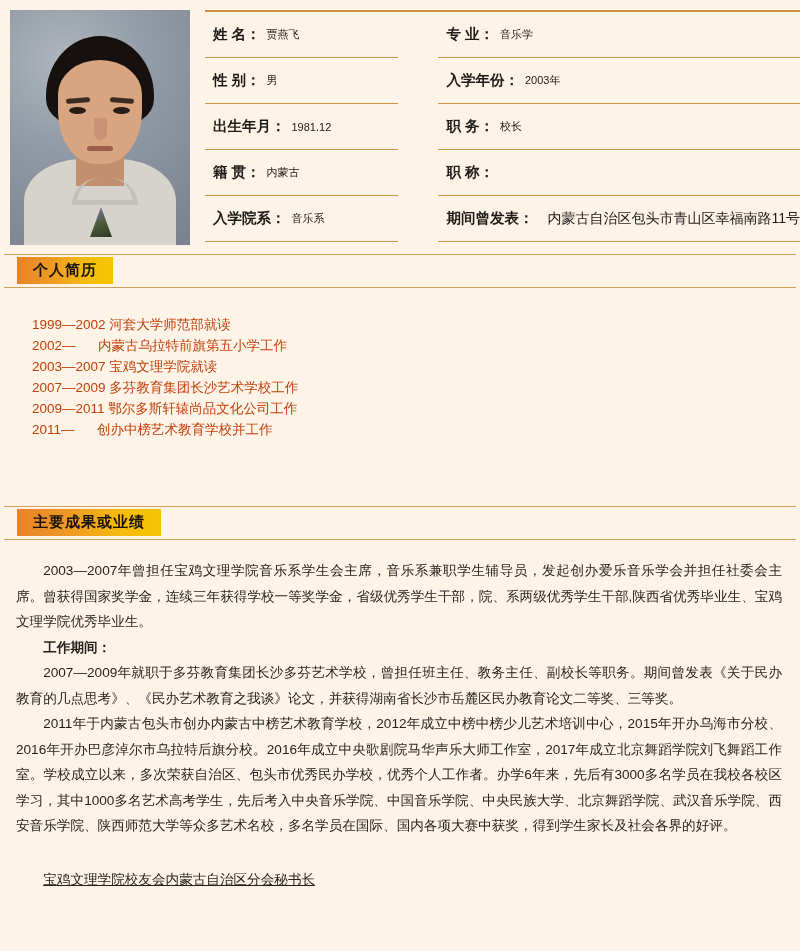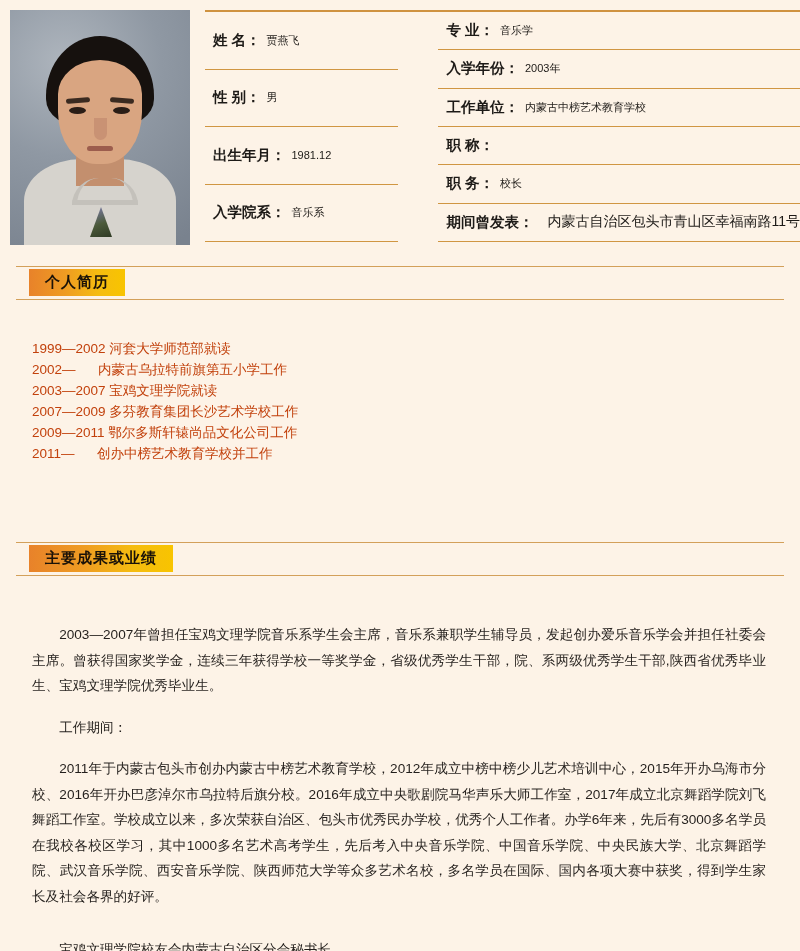--- a/index.html
+++ b/index.html
@@ -171,21 +171,21 @@
     color: #1d1a17;
   }
   .info-value.narrow { font-size: 14px; margin-left: 4px; padding-left: 10px; }
 
   
   .section-head {
     position: relative;
     height: 34px;
     border-top: 1.5px solid #d3a05a;
     border-bottom: 1.5px solid #d3a05a;
-    margin: 16px;
+    margin: 4px;
     box-sizing: border-box;
     padding-left: 21px;
   }
   .badge {
     position: absolute;
     left: 13px;
     top: 2px;
     height: 27px;
     display: flex;
     align-items: center;
@@ -210,24 +210,24 @@
   .resume-item { white-space: pre; }
 
   .achieve-body {
     padding: 14px 18px 0 16px;
     font-size: 13.6px;
     line-height: 25.5px;
     text-align: justify;
     color: #231f1c;
   }
   .achieve-body p {
-    margin: 16px;
+    margin: 0;
     text-indent: 2em;
   }
-  .achieve-body p.subhead { text-indent: 2em; font-weight: normal; }
+  .achieve-body p.subhead { text-indent: 2em; font-weight: bold; }
   .achieve-body p.footer-line { text-indent: 2em; margin-top: 28px; text-decoration: underline; }
 
   .spacer-lg { height: 62px; }
 </style>
 </head>
 <body>
 
 <div class="profile">
 
   <div class="photo-frame">
@@ -255,45 +255,45 @@
       </div>
       <div class="info-row">
         <span class="info-label">性    别：</span>
         <span class="info-value">男</span>
       </div>
       <div class="info-row">
         <span class="info-label">出生年月：</span>
         <span class="info-value">1981.12</span>
       </div>
       <div class="info-row">
+        <span class="info-label">籍    贯：</span>
+        <span class="info-value">内蒙古</span>
+      </div>
+      <div class="info-row">
         <span class="info-label">入学院系：</span>
         <span class="info-value">音乐系</span>
       </div>
     </div>
 
     <div class="info-col right">
       <div class="info-row">
         <span class="info-label">专    业：</span>
         <span class="info-value">音乐学</span>
       </div>
       <div class="info-row">
         <span class="info-label">入学年份：</span>
         <span class="info-value">2003年</span>
       </div>
       <div class="info-row">
-        <span class="info-label">工作单位：</span>
-        <span class="info-value">内蒙古中榜艺术教育学校</span>
+        <span class="info-label">职    务：</span>
+        <span class="info-value">校长</span>
       </div>
       <div class="info-row">
         <span class="info-label">职    称：</span>
         <span class="info-value"></span>
-      </div>
-      <div class="info-row">
-        <span class="info-label">职    务：</span>
-        <span class="info-value">校长</span>
       </div>
       <div class="info-row">
         <span class="info-label">期间曾发表：</span>
         <span class="info-value narrow">内蒙古自治区包头市青山区幸福南路11号</span>
       </div>
     </div>
 
   </div>
 </div>
 
@@ -312,15 +312,16 @@
 
 <div class="spacer-lg"></div>
 
 <div class="section-head">
   <div class="badge">主要成果或业绩</div>
 </div>
 
 <div class="achieve-body">
   <p>2003—2007年曾担任宝鸡文理学院音乐系学生会主席，音乐系兼职学生辅导员，发起创办爱乐音乐学会并担任社委会主席。曾获得国家奖学金，连续三年获得学校一等奖学金，省级优秀学生干部，院、系两级优秀学生干部,陕西省优秀毕业生、宝鸡文理学院优秀毕业生。</p>
   <p class="subhead">工作期间：</p>
+  <p>2007—2009年就职于多芬教育集团长沙多芬艺术学校，曾担任班主任、教务主任、副校长等职务。期间曾发表《关于民办教育的几点思考》、《民办艺术教育之我谈》论文，并获得湖南省长沙市岳麓区民办教育论文二等奖、三等奖。</p>
   <p>2011年于内蒙古包头市创办内蒙古中榜艺术教育学校，2012年成立中榜中榜少儿艺术培训中心，2015年开办乌海市分校、2016年开办巴彦淖尔市乌拉特后旗分校。2016年成立中央歌剧院马华声乐大师工作室，2017年成立北京舞蹈学院刘飞舞蹈工作室。学校成立以来，多次荣获自治区、包头市优秀民办学校，优秀个人工作者。办学6年来，先后有3000多名学员在我校各校区学习，其中1000多名艺术高考学生，先后考入中央音乐学院、中国音乐学院、中央民族大学、北京舞蹈学院、武汉音乐学院、西安音乐学院、陕西师范大学等众多艺术名校，多名学员在国际、国内各项大赛中获奖，得到学生家长及社会各界的好评。</p>
   <p class="footer-line">宝鸡文理学院校友会内蒙古自治区分会秘书长</p>
 </div>
 
 </body></html>

